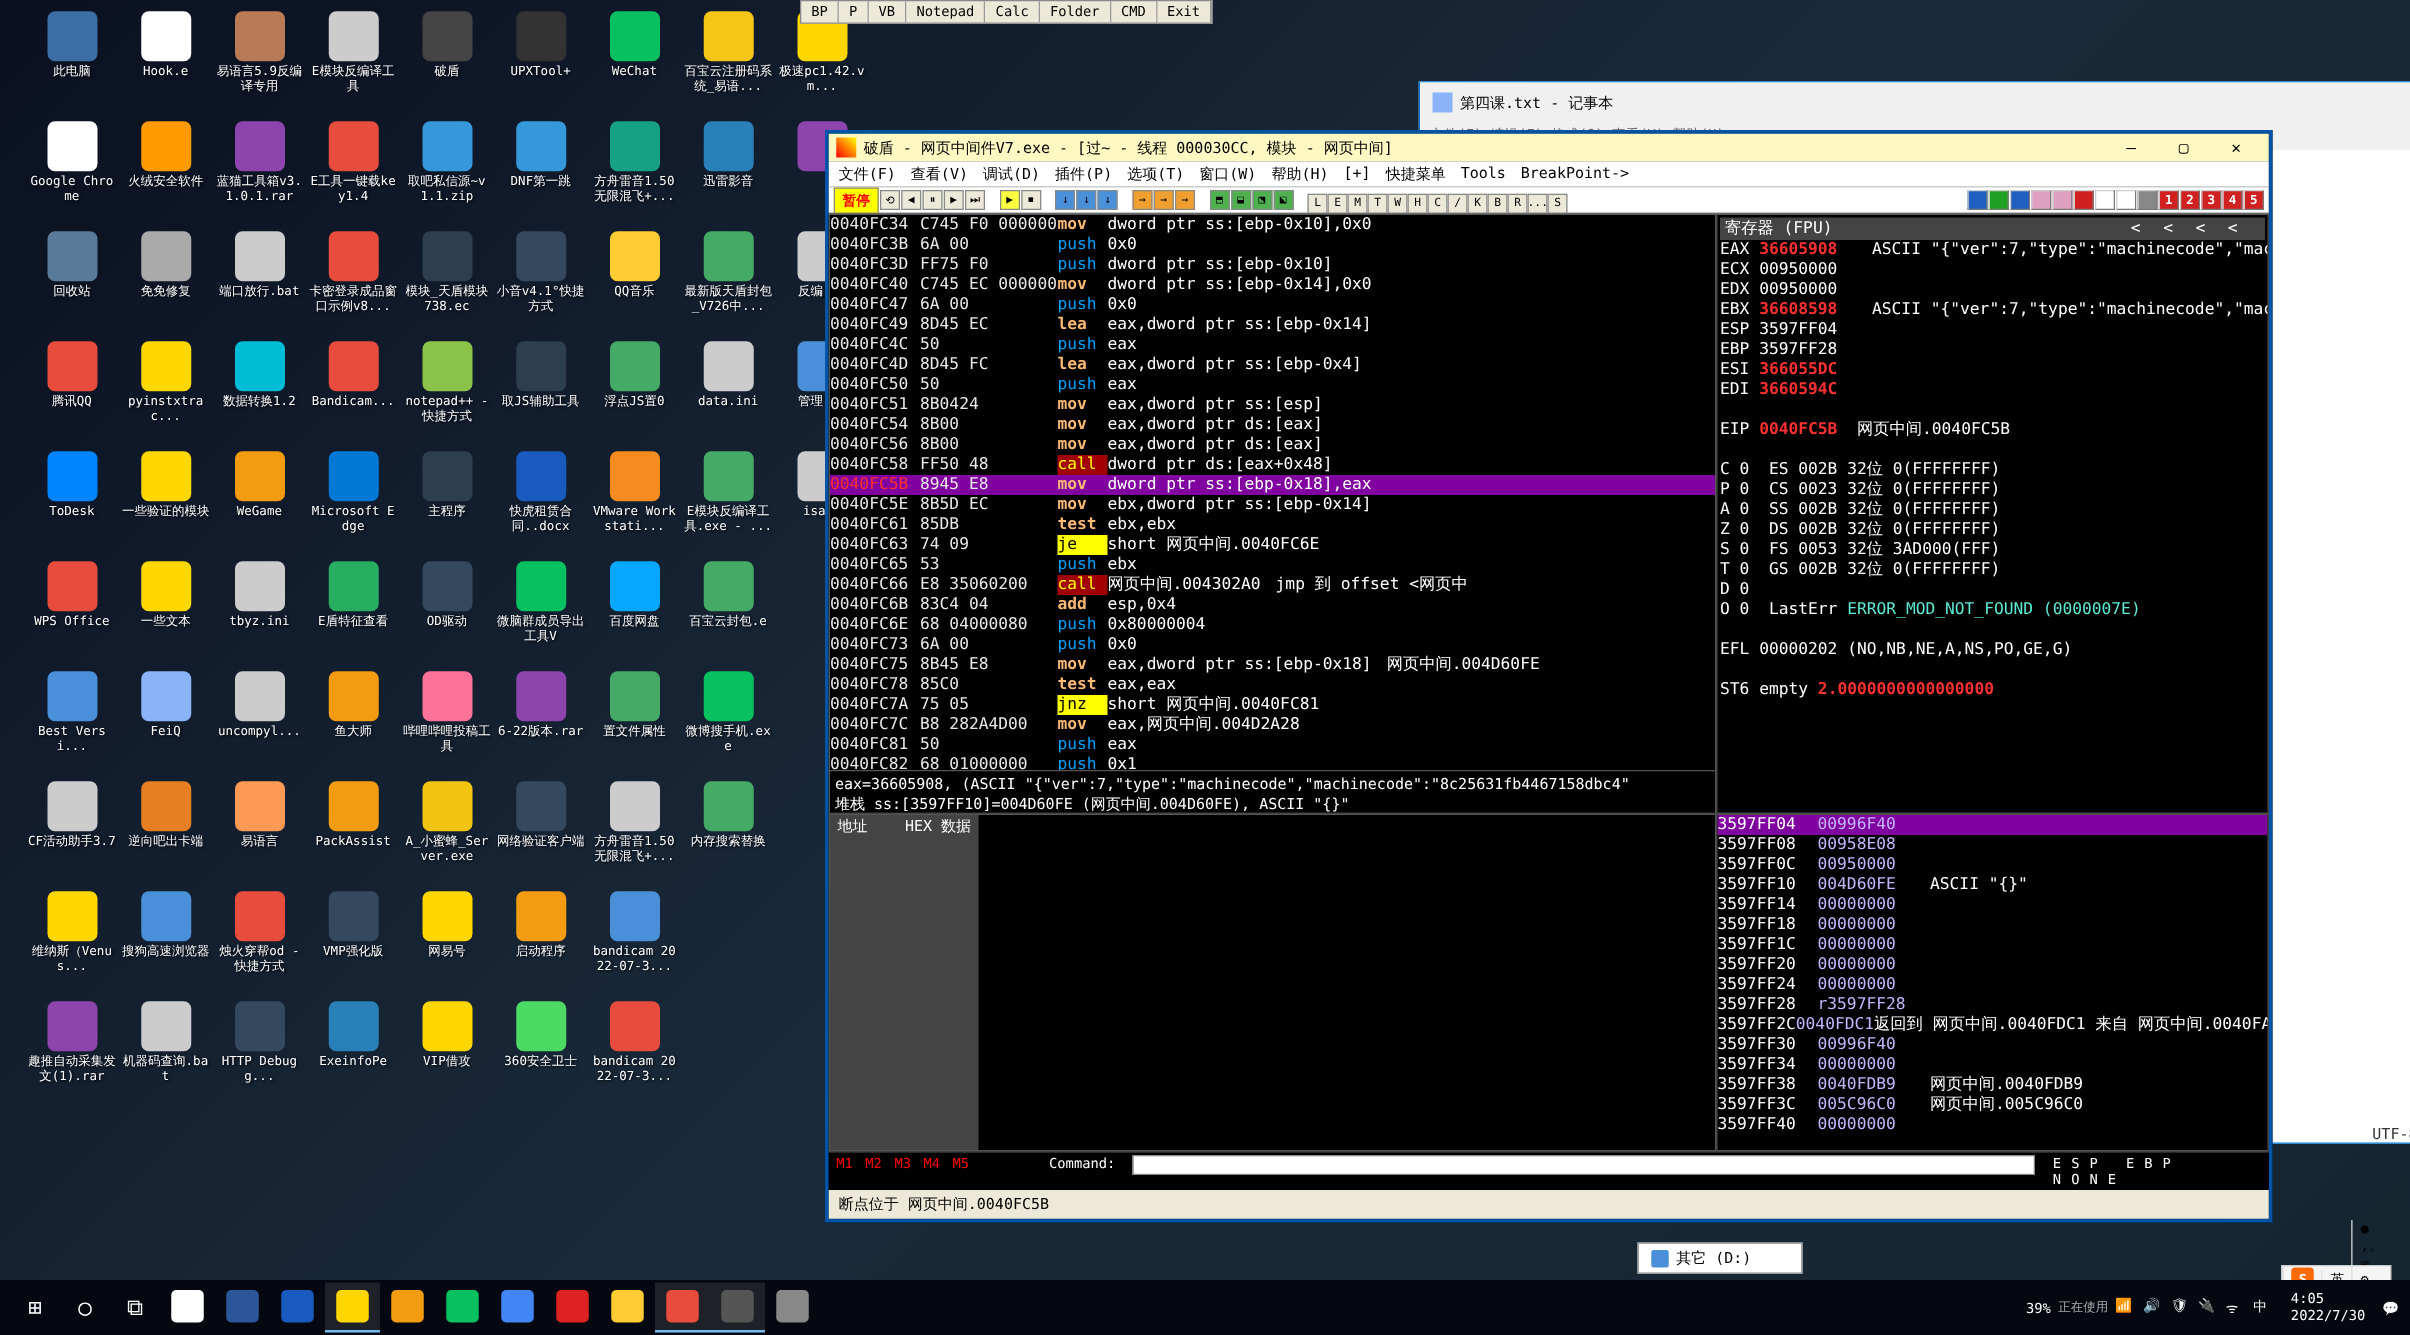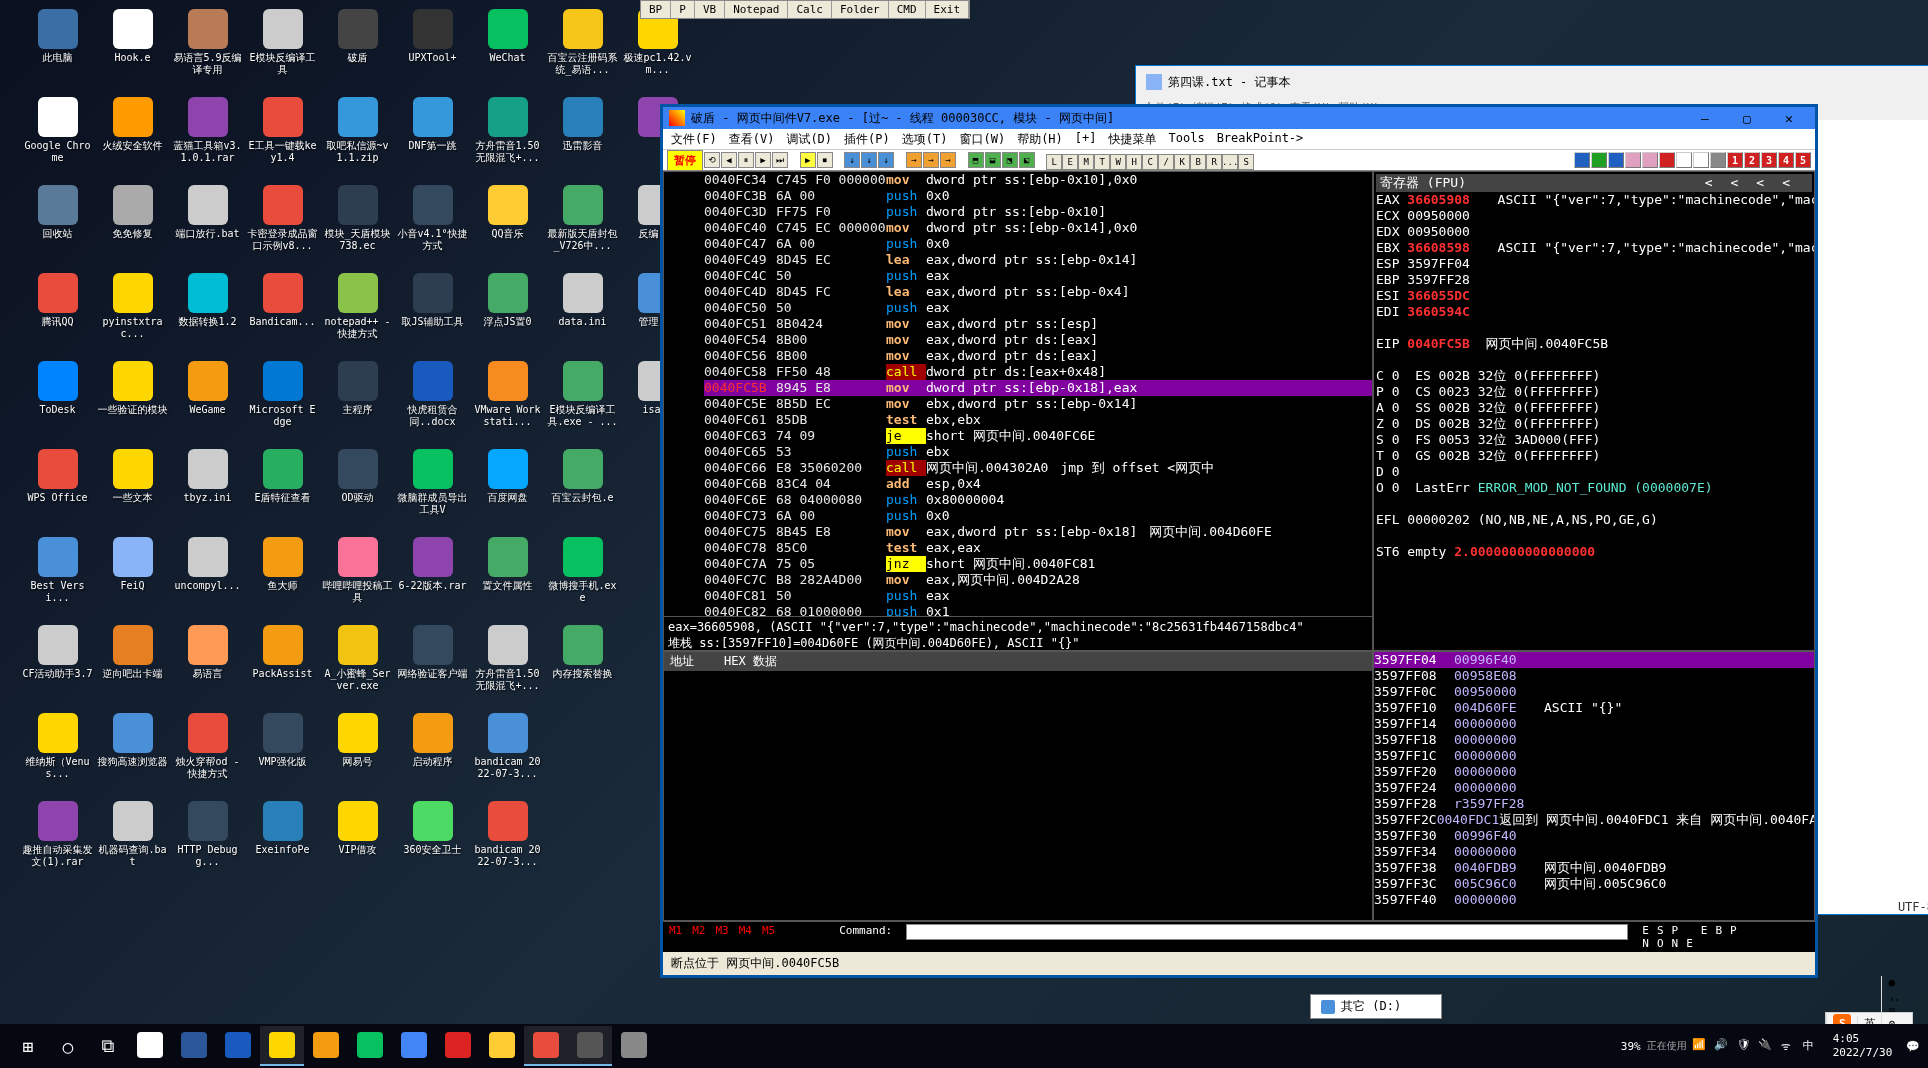--- a/index.html
+++ b/index.html
@@ -18,41 +18,41 @@
 
 
 .notepad { position: absolute; top: 65px; left: 1135px; width: 810px; height: 850px; background: #fff; border: 1px solid #0078d7; }
 .notepad-title { background: #f0f0f0; height: 32px; padding: 6px 10px; font-size: 12px; display: flex; align-items: center; }
 .notepad-title .nicon { width: 16px; height: 16px; background: #8ab4f8; margin-right: 6px; }
 .notepad-menu { background: #f0f0f0; height: 22px; padding: 2px 8px; font-size: 11px; color: #666; }
 .notepad-status { position: absolute; bottom: 0; right: 10px; font-size: 12px; color: #333; }
 
 
 .olly { position: absolute; top: 104px; left: 660px; width: 1158px; height: 874px; background: #000; border: 3px solid #0054a6; display: flex; flex-direction: column; }
-.olly-title { background: #3b82f6; color: #000; height: 22px; display: flex; align-items: center; padding: 0 6px; font-size: 12px; }
+.olly-title { background: #fef9c3; color: #000; height: 22px; display: flex; align-items: center; padding: 0 6px; font-size: 12px; }
 .olly-title .ticon { width: 16px; height: 16px; background: linear-gradient(45deg,#f00,#ff0); margin-right: 6px; }
 .olly-ctrl { margin-left: auto; display: flex; gap: 2px; }
 .olly-ctrl span { width: 40px; height: 20px; display: inline-flex; align-items: center; justify-content: center; font-size: 13px; cursor: pointer; }
 .olly-menu { background: #fff; height: 20px; display: flex; font-size: 12px; padding: 2px 4px; gap: 4px; }
 .olly-menu span { padding: 0 4px; cursor: pointer; }
 .olly-toolbar { background: #fff; height: 22px; display: flex; align-items: center; padding: 2px 4px; gap: 1px; border-top: 1px solid #ccc; border-bottom: 1px solid #888; }
 .pause-btn { background: #ff0; color: #f00; font-weight: bold; font-size: 11px; padding: 2px 6px; border: 1px solid #888; }
 .tbtn { width: 16px; height: 16px; border: 1px solid #888; font-size: 9px; display: inline-flex; align-items: center; justify-content: center; cursor: pointer; background: #ece9d8; }
 .tbtn.c1 { background: #4a90d9; } .tbtn.c2 { background: #f0a030; } .tbtn.c3 { background: #50b050; } .tbtn.c6 { background: #ffff40; }
 .shortcut-bar { display: flex; gap: 1px; margin-left: auto; }
 .skey { width: 16px; height: 16px; border: 1px outset #ccc; font-size: 10px; font-weight: bold; display: inline-flex; align-items: center; justify-content: center; }
 .sk-blue { background: #2060c0; color: #fff; } .sk-green { background: #20a020; color: #fff; }
 .sk-pink { background: #e0a0c0; } .sk-red { background: #d02020; color: #fff; }
 .sk-white { background: #fff; } .sk-gray { background: #888; color: #fff; }
 
 .olly-body { flex: 1; display: grid; grid-template-columns: 710px 1fr; grid-template-rows: 480px 1fr; background: #000; }
 
 
 .cpu { border: 1px solid #555; overflow: hidden; font-family: Consolas, monospace; font-size: 13px; line-height: 16px; color: #fff; position: relative; }
-.cpu-line { display: flex; white-space: pre; margin-left: 40px; }
+.cpu-line { display: flex; white-space: pre; }
 .cpu-line.hl { background: #8000a0; }
 .addr { color: #e8e8e8; width: 72px; }
 .addr.red { color: #ff3030; }
 .bytes { color: #e8e8e8; width: 110px; }
 .mnem { color: #00a0ff; width: 40px; }
 .mnem.mov { color: #fdba74; font-weight: bold; }
 .mnem.call { color: #ff0; background: #a00000; }
 .mnem.jmp { color: #000; background: #ff0; }
 .ops { color: #fff; }
 .cmt { color: #fff; margin-left: 12px; }
@@ -619,21 +619,21 @@
         </div>
       <div class="reg-line">&nbsp;</div>
       <div class="reg-line">EFL 00000202 (NO,NB,NE,A,NS,PO,GE,G)</div>
       <div class="reg-line">&nbsp;</div>
       <div id="reg-fpur">
           <div class="reg-line">ST6 empty <span class="rvalr">2.0000000000000000</span></div>
         </div>
 
     </div>
 
-    <div class="hex" style="flex-direction:column;">
+    <div class="hex" style="flex-direction:row;">
       <div class="hex-hdr">
         <span>地址</span>
         <span>HEX 数据</span>
       </div>
       <div class="hex-body"></div>
     </div>
 
     <div class="stack">
       <div id="stack-lines">
           <div class="stack-line hl"><span class="saddr">3597FF04</span>  <span class="sval">00996F40</span></div>

